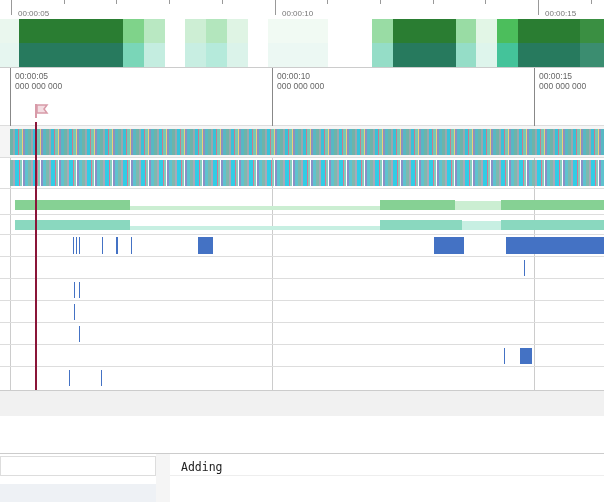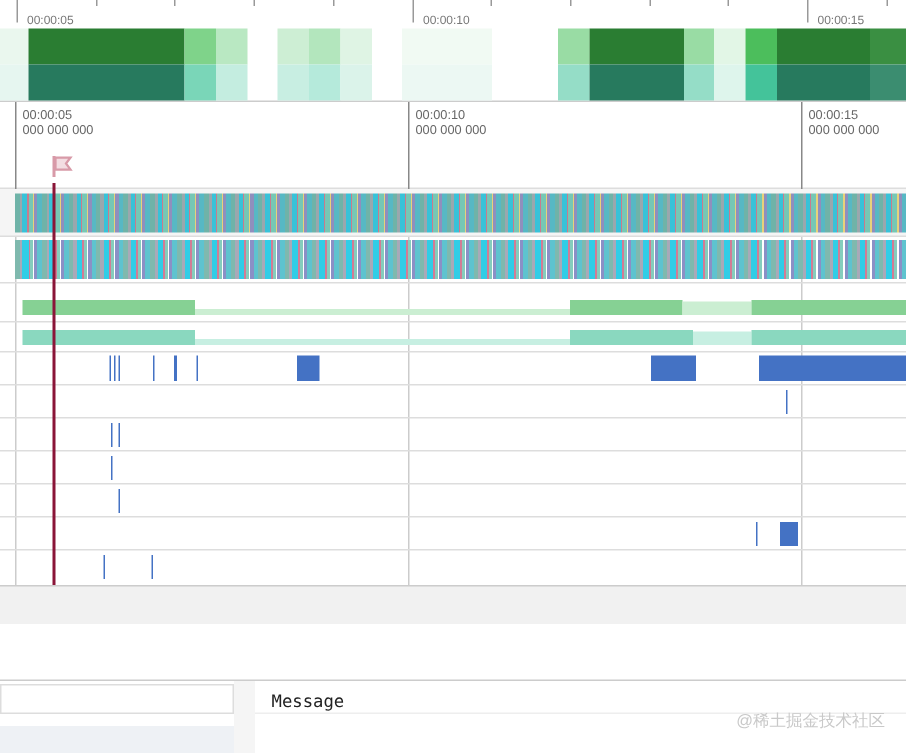--- a/index.html
+++ b/index.html
@@ -220,17 +220,16 @@
 
   <div class="cursor"></div>
 
   <div class="sep-area"></div>
   <div class="blank-area"></div>
 
   <div class="bottom">
     <div class="left-filter"></div>
     <div class="left-row"></div>
     <div class="divider-v"></div>
-    <div class="col-head">Message</div>
-  </div>
-
-  <div class="watermark">@稀土掘金技术社区</div>
+    <div class="col-head">Adding</div>
+  </div>
+
 </div>
 
 </body></html>

